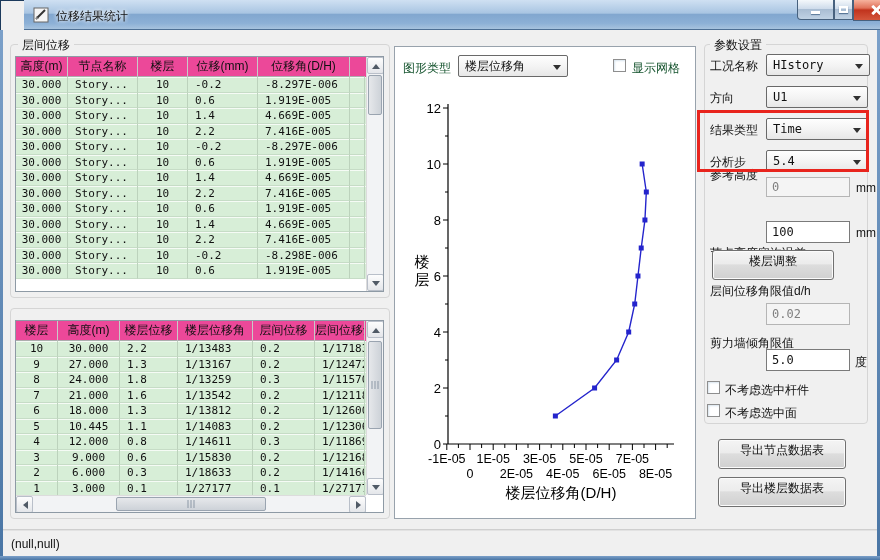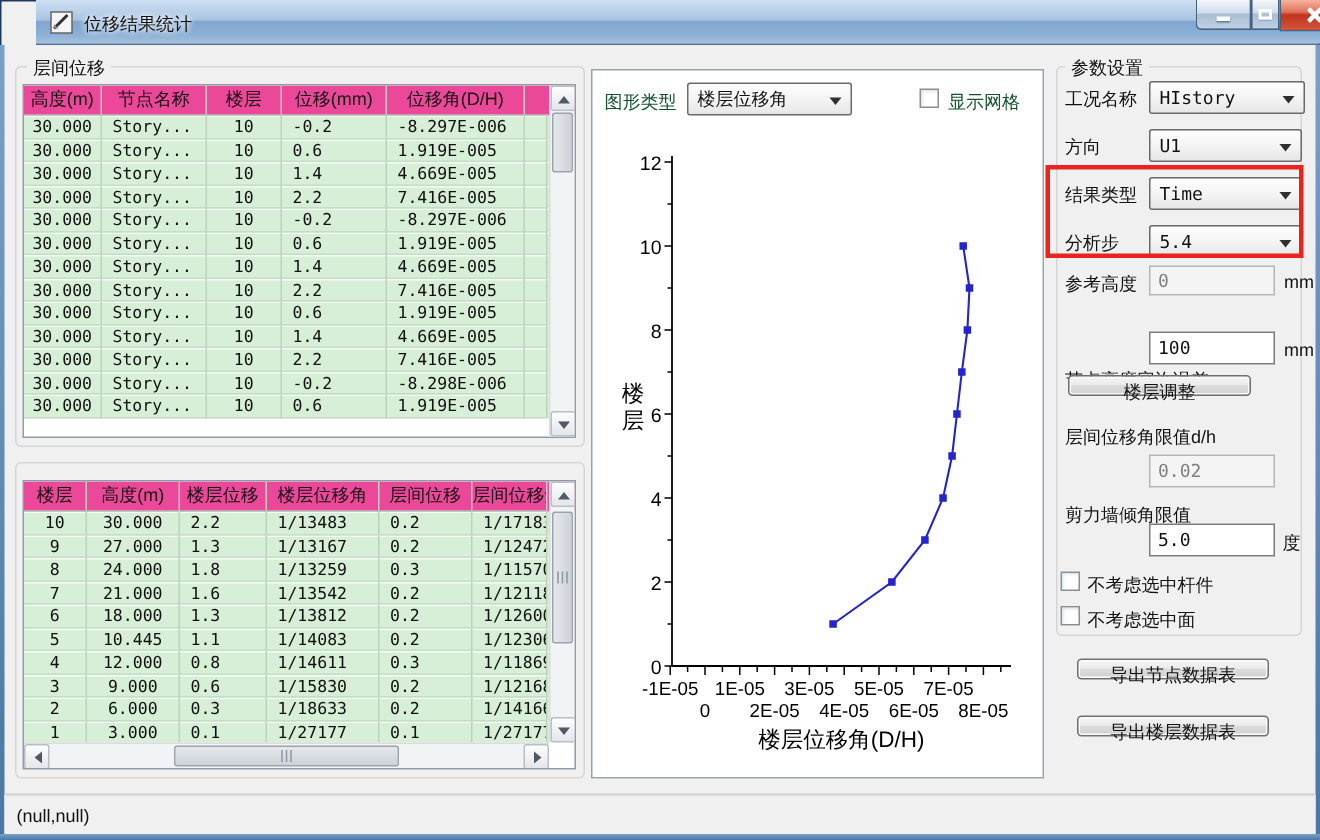--- a/index.html
+++ b/index.html
@@ -72,21 +72,21 @@
            font-size:12px; font-family:"DejaVu Sans Mono", monospace; color:#111; }
   .combo .carr { position:absolute; right:6px; top:9px; width:0; height:0;
                  border:4px solid transparent; border-top:5px solid #303030; }
   .cb { position:absolute; width:13px; height:13px; background:#fff; border:1px solid #8e8e8e;
         box-shadow:inset 1px 1px 2px #d8e4ee; }
   
   .plabel { position:absolute; font-size:12px; color:#111; white-space:nowrap; }
   .tinput { position:absolute; height:22px; border:1px solid #7a7a7a; background:#fff; font-size:12px;
             font-family:"DejaVu Sans Mono", monospace; color:#111; padding:0 5px; }
   .tinput.dis { border-color:#b5b5b5; background:#f4f4f4; color:#808080; }
-  .w7btn { position:absolute; height:14px; font-size:12px; color:#111; text-align:center; line-height:20px;
+  .w7btn { position:absolute; height:30px; font-size:12px; color:#111; text-align:center; line-height:20px;
            background:linear-gradient(#f4f4f4,#ececec 45%,#dddddd 50%,#d0d0d0); border:1px solid #707070;
            border-radius:3px; box-shadow:inset 0 0 0 1px #fbfbfb; cursor:default; }
   .redbox { position:absolute; left:697px; top:110px; width:172px; height:62px; border:3px solid #e8241d; z-index:5; }
 </style>
 </head>
 <body>
 
 <div class="window">
 
   <div class="titlebar">
@@ -461,21 +461,21 @@
         <span class="carr"></span>
       </div>
       <span class="plabel" style="left: 710px; top: 154px;">分析步</span>
       <div class="combo" style="left: 766px; top: 150px; width: 102px;">
         <span>5.4</span>
         <span class="carr"></span>
       </div>
     </div>
   <div class="redbox"></div>
 
-  <span class="plabel" style="left:710px;top:181px;">参考高度</span>
+  <span class="plabel" style="left:710px;top:167px;">参考高度</span>
   <input class="tinput dis" style="left: 766px; top: 177px; width: 84px; height: 20px;" disabled="" value="0">
   <span class="plabel" style="left:856px;top:181px;">mm</span>
 
   <span class="plabel" style="left:710px;top:206px;margin-top:39px;">节点高度容许误差</span>
   <input class="tinput" style="left: 766px; top: 221px; width: 84px;" value="100">
   <span class="plabel" style="left:856px;top:226px;">mm</span>
 
   <div class="w7btn" style="left:712px;top:250px;width:122px;">楼层调整</div>
 
   <span class="plabel" style="left:710px;top:283px;">层间位移角限值d/h</span>

